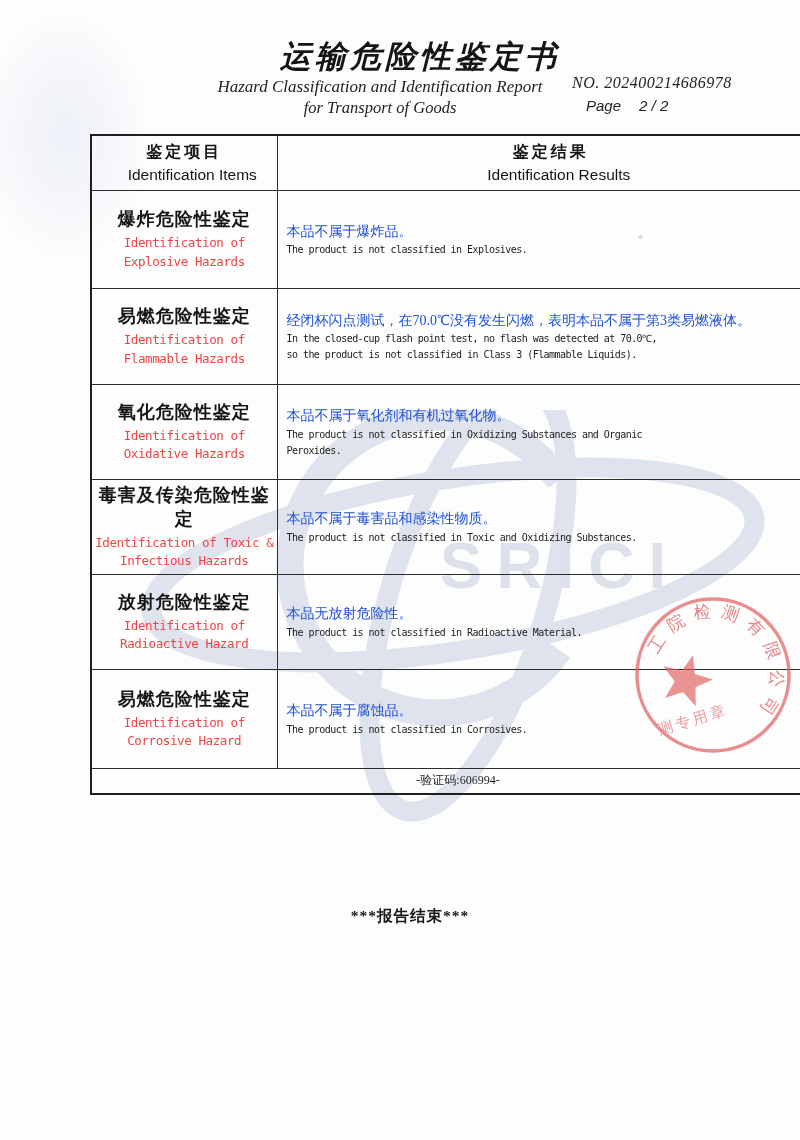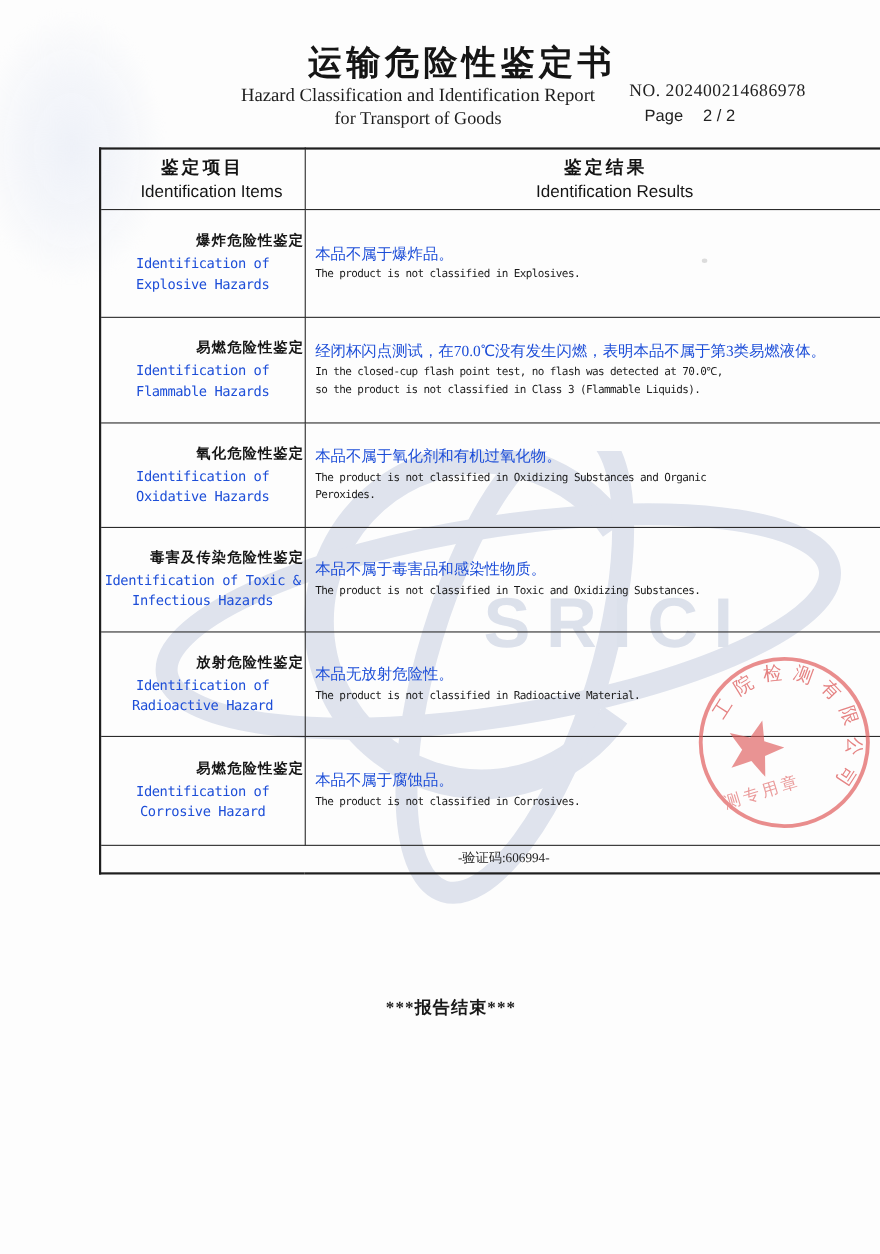--- a/index.html
+++ b/index.html
@@ -15,21 +15,21 @@
     background:radial-gradient(closest-side,#eef1f8 0%,rgba(238,241,248,0.55) 55%,rgba(253,253,253,0) 100%);
     filter:blur(3px);z-index:0;
   }
   .speck{position:absolute;left:638px;top:235px;width:5px;height:4px;background:#dcdcdc;border-radius:50%;z-index:1;}
   
   .watermark{position:absolute;left:128px;top:410px;width:665px;height:435px;z-index:0;opacity:.62;}
   
   .stamp{position:absolute;left:626px;top:593px;width:174px;height:172px;z-index:3;opacity:.82;}
   .stamp text{font-family:"Liberation Serif",serif;}
   
-  .hdr{position:absolute;z-index:2;}
+  .hdr{position:absolute;z-index:2;font-style:italic;}
   .title-cn{
     left:240px;top:36px;width:360px;text-align:center;
     font-size:31px;font-weight:bold;letter-spacing:4px;color:#151515;
   }
   .sub-en1{left:160px;top:77px;width:440px;text-align:center;font-size:17px;color:#1e1e1e;}
   .sub-en2{left:160px;top:98px;width:440px;text-align:center;font-size:16.5px;color:#1e1e1e;}
   .report-no{left:572px;top:74px;width:220px;font-size:16px;letter-spacing:.5px;color:#222;}
   .page-line{left:586px;top:97px;width:160px;font-size:15px;font-family:"Liberation Sans",sans-serif;color:#222;}
   .page-line .pv{margin-left:18px;}
   
@@ -37,22 +37,22 @@
     position:absolute;left:90px;top:134px;width:736px;z-index:2;
     border-collapse:collapse;table-layout:fixed;
     background:transparent;
   }
   table.report td{border:1px solid #2b2b2b;padding:0;vertical-align:middle;}
   table.report{border:2.5px solid #1f1f1f;}
   col.c1{width:186px;}
   td.item{ text-align:center;}
   .th-cn{font-size:16px;font-weight:bold;letter-spacing:3px;color:#141414;}
   .th-en{font-size:15.5px;font-family:"Liberation Sans",sans-serif;color:#141414;margin-top:3px;margin-left:16px;}
-  .item-cn{font-size:13px;font-weight:bold;letter-spacing:1px;color:#161616;margin-bottom:3px;text-align:right;}
-  .item-en{font-size:12.5px;letter-spacing:-0.4px;font-family:"DejaVu Sans Mono",monospace;color:#1d4ed8;line-height:1.45;}
+  .item-cn{font-size:18px;font-weight:bold;letter-spacing:1px;color:#161616;margin-bottom:3px;}
+  .item-en{font-size:12.5px;letter-spacing:-0.4px;font-family:"DejaVu Sans Mono",monospace;color:#ef4444;line-height:1.45;}
   td.result{vertical-align:top;}
   .res-pad{padding:6px 4px 4px 9px;}
   .res-cn{font-size:14px;color:#1d4ed8;line-height:1.45;}
   .res-en{font-size:10px;letter-spacing:-0.55px;font-family:"DejaVu Sans Mono",monospace;color:#1b1b1b;line-height:1.6;white-space:pre-wrap;}
   td.codebar{text-align:center;font-size:12px;color:#1f1f1f;height:24px;margin-top:21px;}
   
   .end-text{
     position:absolute;left:280px;top:906px;width:260px;text-align:center;z-index:2;
     font-size:15.5px;font-weight:bold;letter-spacing:1px;color:#181818;
   }

